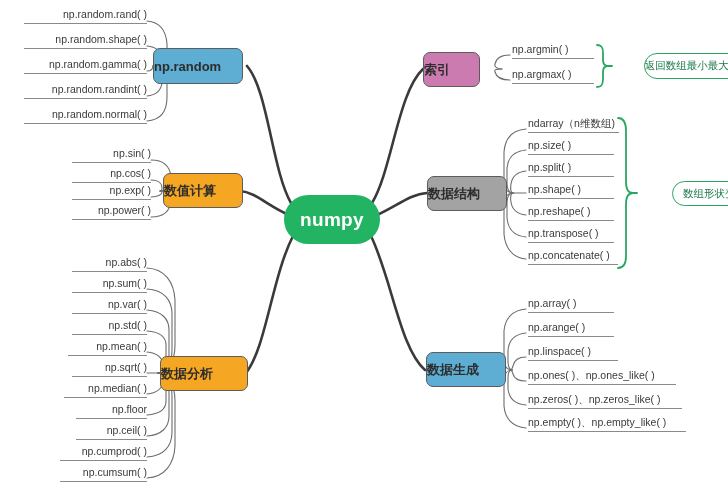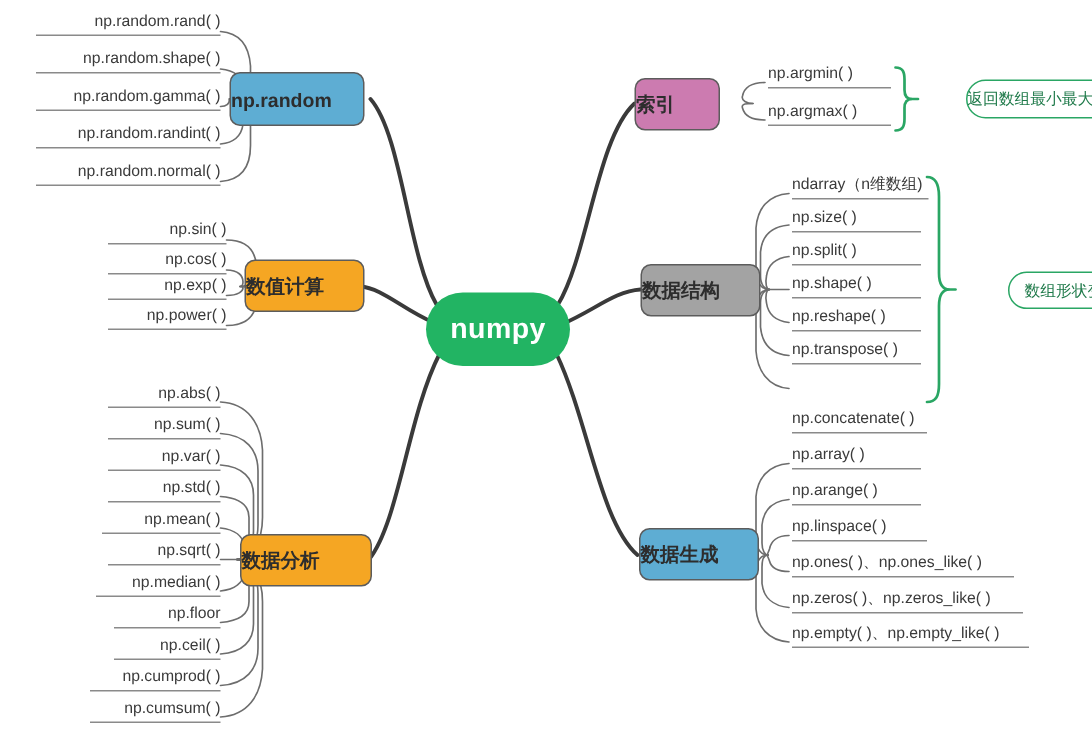--- a/index.html
+++ b/index.html
@@ -265,21 +265,21 @@
   </div>
   <div class="leaf left-align" style="left:528px; top:183px; width:86px;">
     <span>np.shape( )</span>
   </div>
   <div class="leaf left-align" style="left:528px; top:205px; width:86px;">
     <span>np.reshape( )</span>
   </div>
   <div class="leaf left-align" style="left:528px; top:227px; width:86px;">
     <span>np.transpose( )</span>
   </div>
-  <div class="leaf left-align" style="left:528px; top:249px; width:90px;margin-top:24px;">
+  <div class="leaf left-align" style="left:528px; top:249px; width:90px;">
     <span>np.concatenate( )</span>
   </div>
   <div class="callout" style="left:636px; top:181px; width:85px; height:25px;font-family:Liberation Serif, serif;">
     <span>数组形状变换</span>
   </div>
 
   <div class="branch-node" style="left:426px; top:352px; width:80px; height:35px; background:#5eadd3;">
     <span>数据生成</span>
   </div>
   <div class="leaf left-align" style="left:528px; top:297px; width:86px;">

